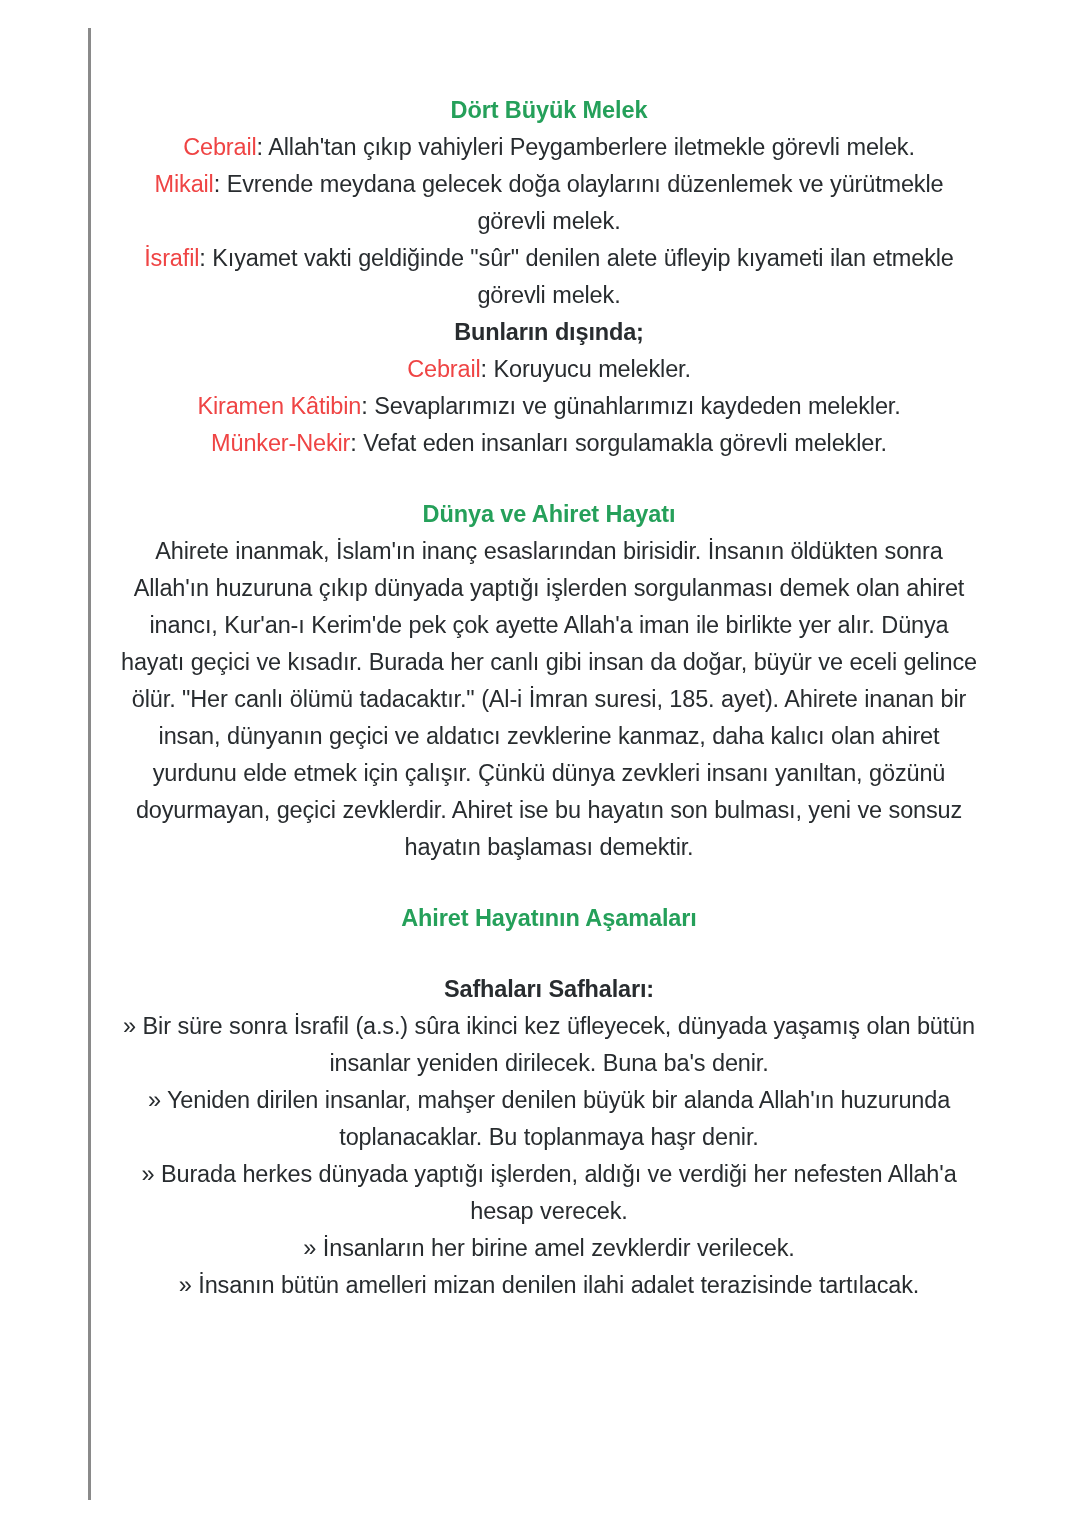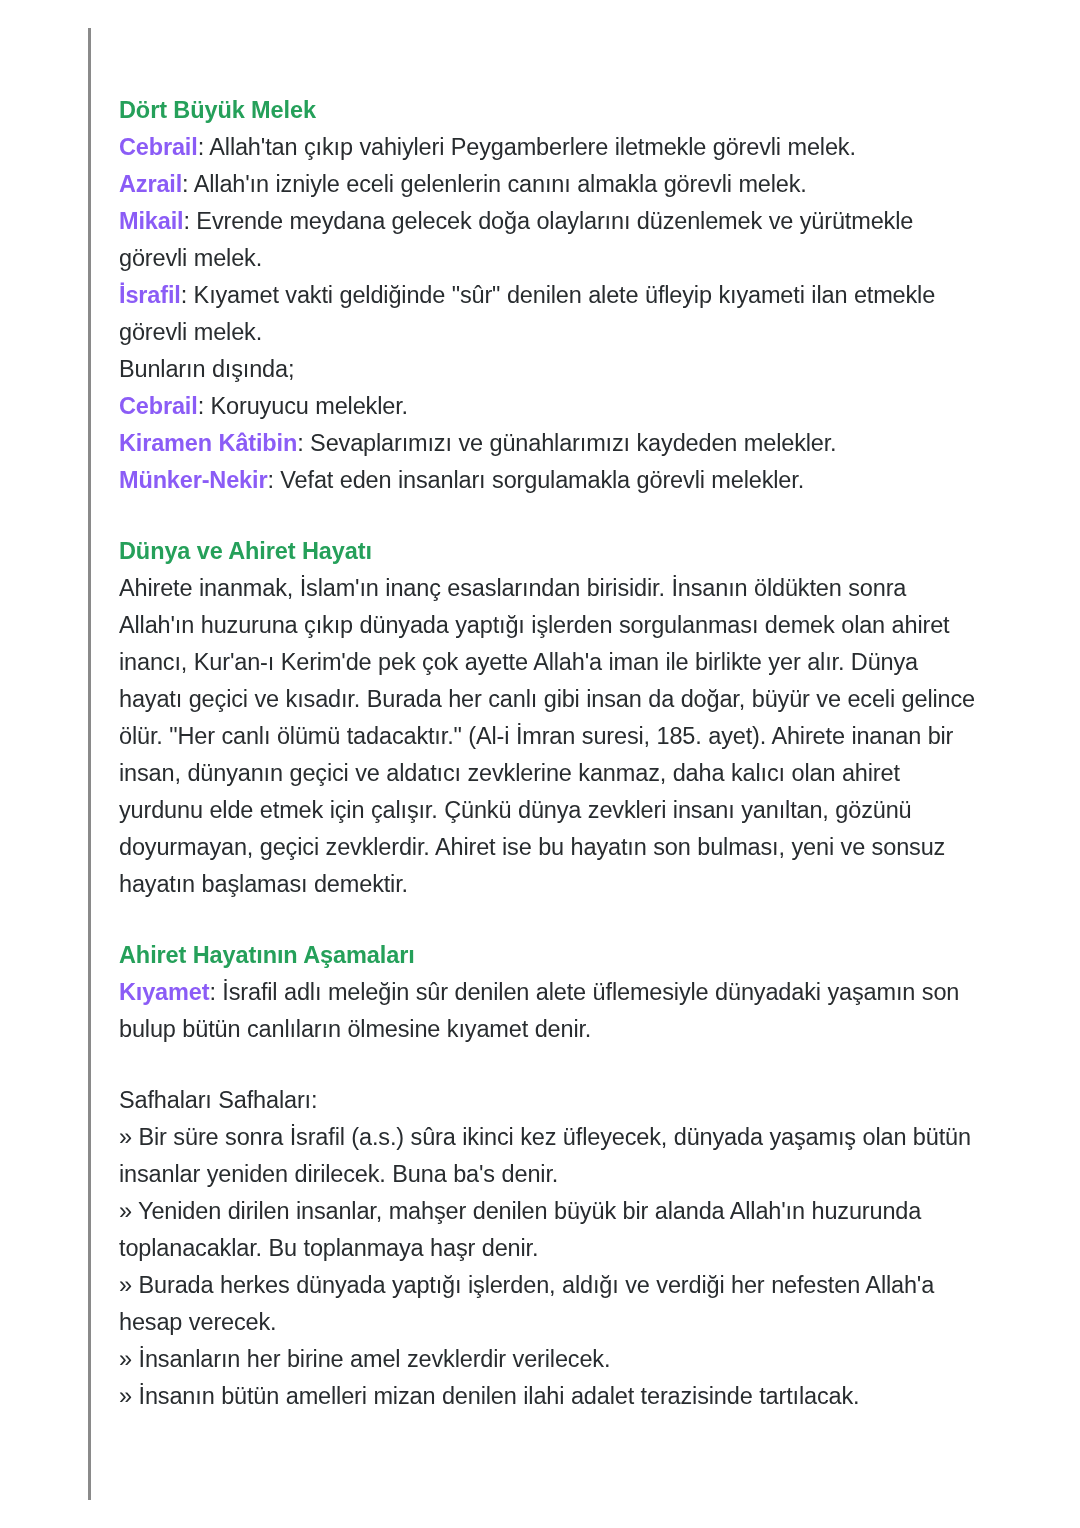--- a/index.html
+++ b/index.html
@@ -30,20 +30,21 @@
     position: absolute;
     left: 119px;
     top: 0;
     width: 860px;
     padding-top: 92px;
     box-sizing: content-box;
   }
 
   .section {
     margin: 0 0 34px 0;
+    text-align: center;
   }
   .section:last-child {
     margin-bottom: 0;
   }
 
   h2.section-heading {
     margin: 0 0 0 0;
     font-size: 23.5px;
     line-height: 37px;
     font-weight: bold;
@@ -54,45 +55,44 @@
   p.line {
     margin: 0;
     font-size: 23.5px;
     line-height: 37px;
     color: #282c2f;
     letter-spacing: -0.15px;
     word-spacing: 0.2px;
   }
 
   p.line.bold {
-    font-weight: normal;
+    font-weight: bold;
   }
 
   .term {
-    color: #8b5cf6;
-    font-weight: bold;
+    color: #ef4444;
+    font-weight: normal;
   }
 
   .bullet-mark {
     color: #282c2f;
   }
 </style>
 </head>
 <body>
 
 <div class="page-rule"></div>
 
 <div class="page">
 
   <section class="section">
     <h2 class="section-heading">Dört Büyük Melek</h2>
 
     <p class="line"><span class="term">Cebrail</span><span>: Allah'tan çıkıp vahiyleri Peygamberlere iletmekle görevli melek.</span></p>
 
-    <p class="line"><span class="term">Azrail</span><span>: Allah'ın izniyle eceli gelenlerin canını almakla görevli melek.</span></p>
 
     <p class="line"><span class="term">Mikail</span><span>: Evrende meydana gelecek doğa olaylarını düzenlemek ve yürütmekle görevli melek.</span></p>
 
     <p class="line"><span class="term">İsrafil</span><span>: Kıyamet vakti geldiğinde "sûr" denilen alete üfleyip kıyameti ilan etmekle görevli melek.</span></p>
 
     <p class="line bold">Bunların dışında;</p>
 
     <p class="line"><span class="term">Cebrail</span><span>: Koruyucu melekler.</span></p>
 
     <p class="line"><span class="term">Kiramen Kâtibin</span><span>: Sevaplarımızı ve günahlarımızı kaydeden melekler.</span></p>
@@ -100,21 +100,20 @@
     <p class="line"><span class="term">Münker-Nekir</span><span>: Vefat eden insanları sorgulamakla görevli melekler.</span></p>
   </section>
 
   <section class="section">
     <h2 class="section-heading">Dünya ve Ahiret Hayatı</h2>
     <p class="line">Ahirete inanmak, İslam'ın inanç esaslarından birisidir. İnsanın öldükten sonra Allah'ın huzuruna çıkıp dünyada yaptığı işlerden sorgulanması demek olan ahiret inancı, Kur'an-ı Kerim'de pek çok ayette Allah'a iman ile birlikte yer alır. Dünya hayatı geçici ve kısadır. Burada her canlı gibi insan da doğar, büyür ve eceli gelince ölür. "Her canlı ölümü tadacaktır." (Al-i İmran suresi, 185. ayet). Ahirete inanan bir insan, dünyanın geçici ve aldatıcı zevklerine kanmaz, daha kalıcı olan ahiret yurdunu elde etmek için çalışır. Çünkü dünya zevkleri insanı yanıltan, gözünü doyurmayan, geçici zevklerdir. Ahiret ise bu hayatın son bulması, yeni ve sonsuz hayatın başlaması demektir.</p>
   </section>
 
   <section class="section">
     <h2 class="section-heading">Ahiret Hayatının Aşamaları</h2>
-    <p class="line"><span class="term">Kıyamet</span><span>: İsrafil adlı meleğin sûr denilen alete üflemesiyle dünyadaki yaşamın son bulup bütün canlıların ölmesine kıyamet denir.</span></p>
   </section>
 
   <section class="section">
     <p class="line bold">Safhaları Safhaları:</p>
 
 
     <p class="line"><span class="bullet-mark">»</span> <span>Bir süre sonra İsrafil (a.s.) sûra ikinci kez üfleyecek, dünyada yaşamış olan bütün insanlar yeniden dirilecek. Buna ba's denir.</span></p>
 
     <p class="line"><span class="bullet-mark">»</span> <span>Yeniden dirilen insanlar, mahşer denilen büyük bir alanda Allah'ın huzurunda toplanacaklar. Bu toplanmaya haşr denir.</span></p>
 

